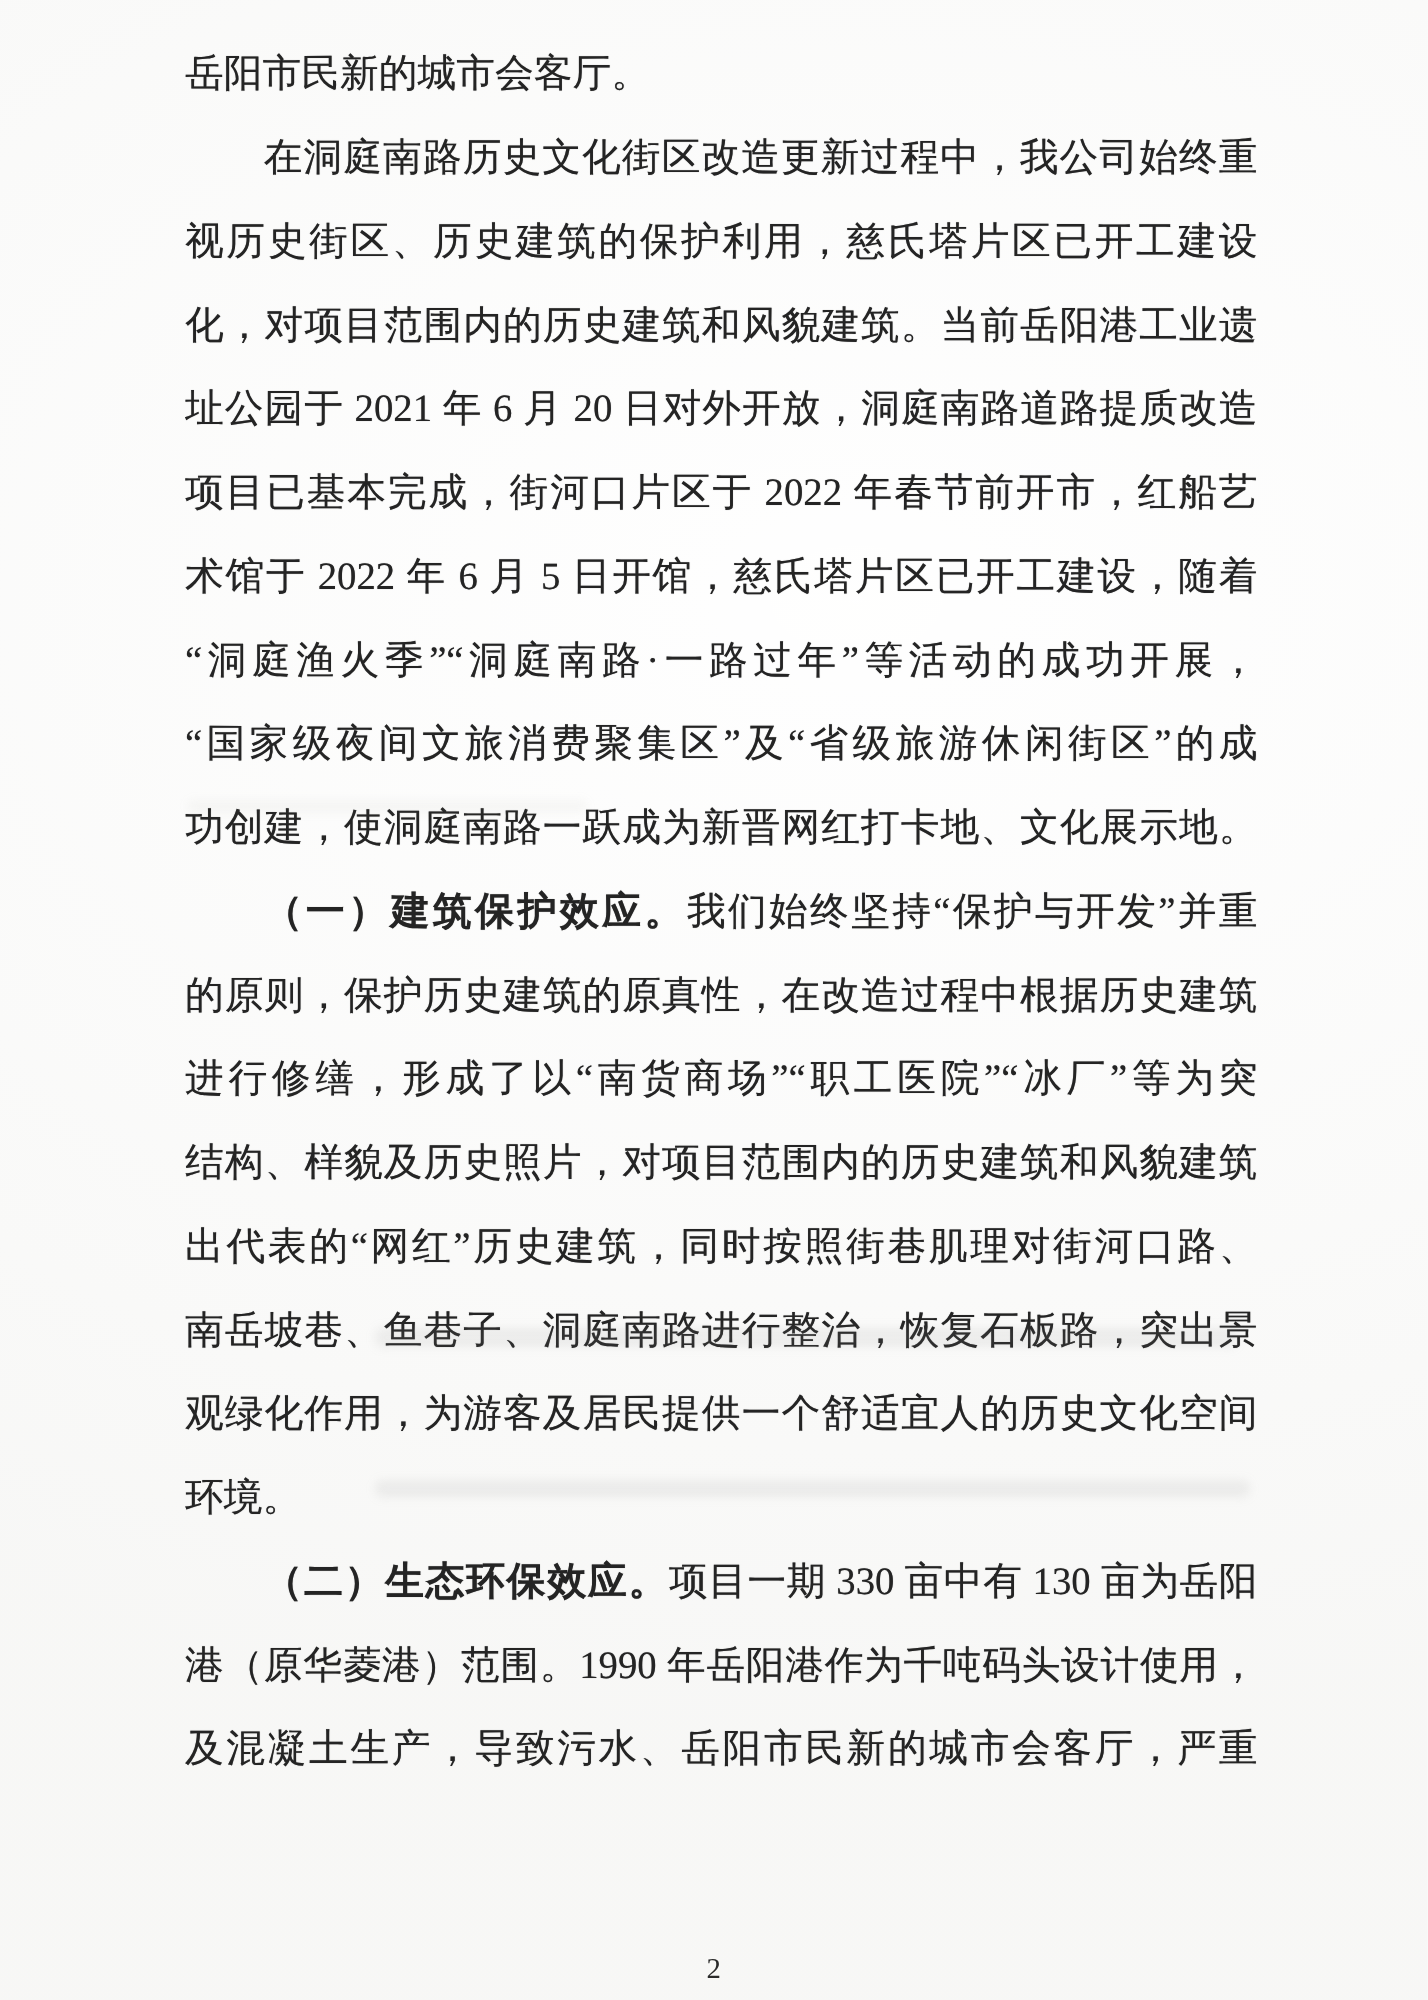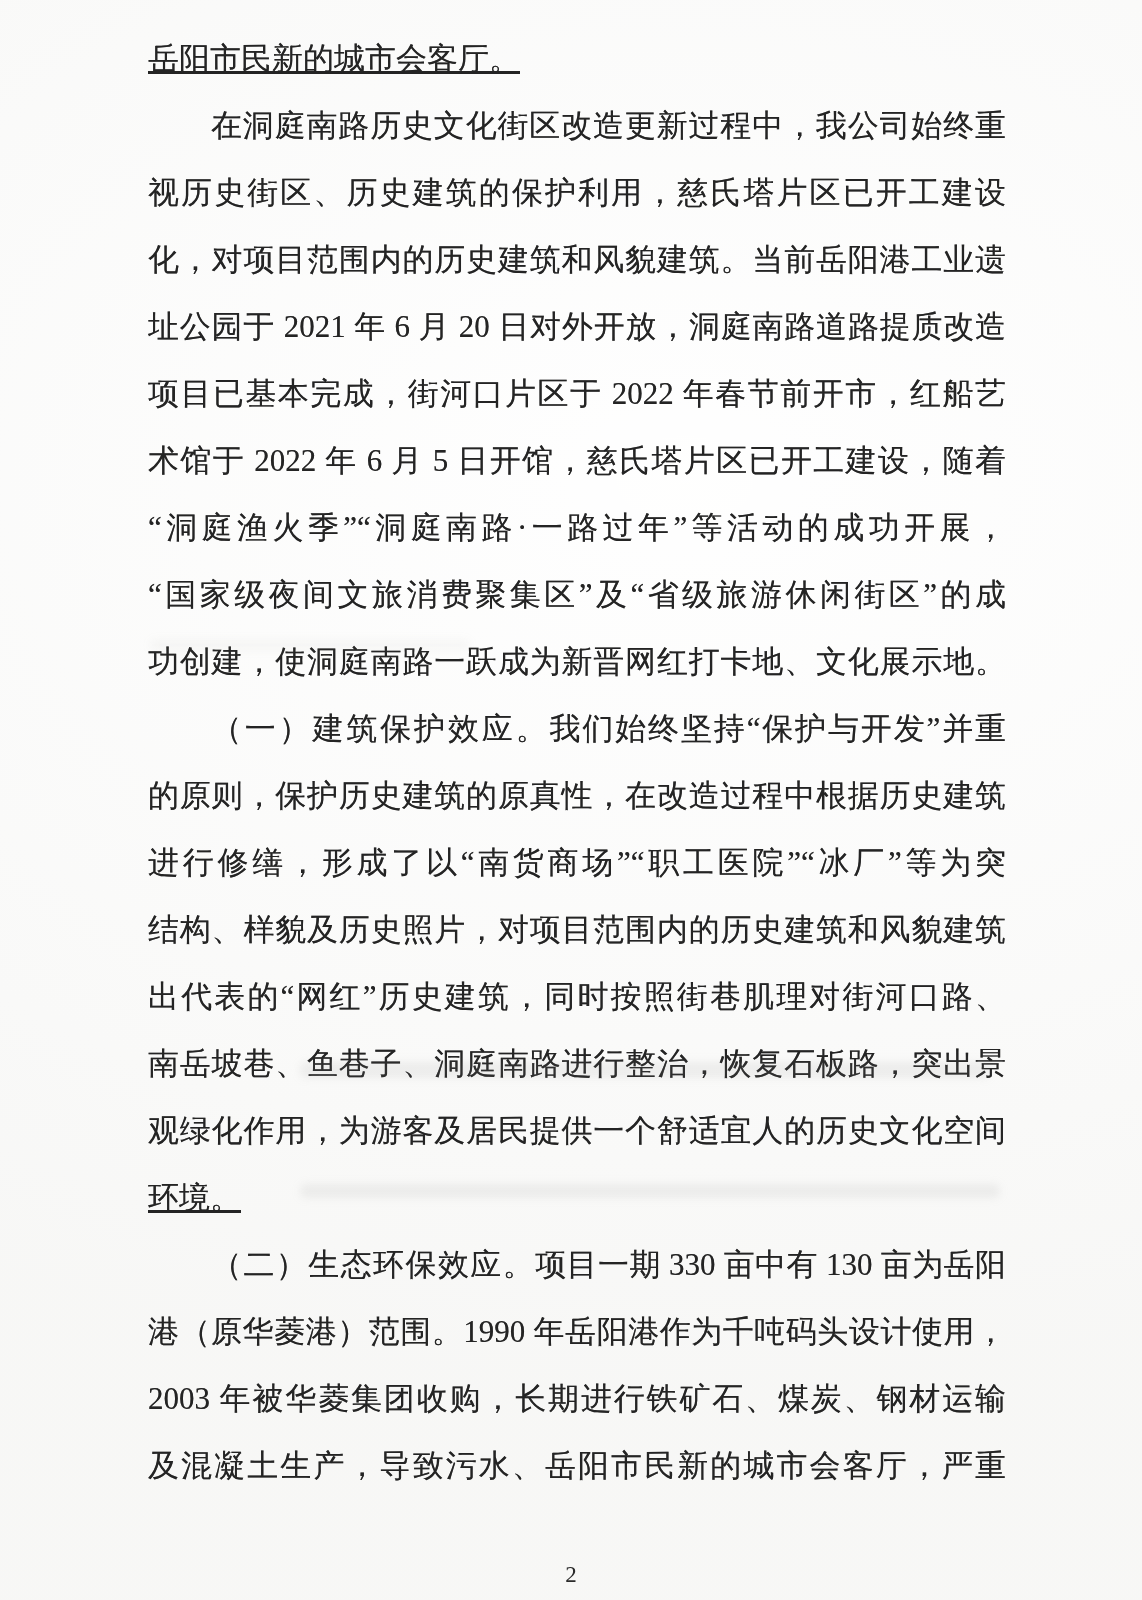--- a/index.html
+++ b/index.html
@@ -30,27 +30,26 @@
     height: 67px;
     overflow: hidden;
     text-align: justify;
     text-align-last: justify;
     text-justify: inter-character;
     white-space: nowrap;
   }
   .l.noj {
     text-align: left;
     text-align-last: left;
-    text-decoration: underline;
   }
   .l.ind {
     text-indent: 63px;
   }
   .b {
-    font-weight: 400;
+    font-weight: 700;
     letter-spacing: 1px;
   }
   .pagenum {
     position: absolute;
     left: 0;
     right: 0;
     top: 1562px;
     text-align: center;
     font-size: 23px;
     color: #2a2a2a;
@@ -85,21 +84,20 @@
   <div class="l ind"><span class="b">（一）建筑保护效应。</span><span>我们始终坚持“保护与开发”并重</span></div>
   <div class="l">的原则，保护历史建筑的原真性，在改造过程中根据历史建筑</div>
   <div class="l">进行修缮，形成了以“南货商场”“职工医院”“冰厂”等为突</div>
   <div class="l">结构、样貌及历史照片，对项目范围内的历史建筑和风貌建筑</div>
   <div class="l">出代表的“网红”历史建筑，同时按照街巷肌理对街河口路、</div>
   <div class="l">南岳坡巷、鱼巷子、洞庭南路进行整治，恢复石板路，突出景</div>
   <div class="l">观绿化作用，为游客及居民提供一个舒适宜人的历史文化空间</div>
   <div class="l noj">环境。</div>
   <div class="l ind"><span class="b">（二）生态环保效应。</span><span>项目一期 330 亩中有 130 亩为岳阳</span></div>
   <div class="l">港（原华菱港）范围。1990 年岳阳港作为千吨码头设计使用，</div>
-  <div class="l">2003 年被华菱集团收购，长期进行铁矿石、煤炭、钢材运输</div>
   <div class="l">及混凝土生产，导致污水、岳阳市民新的城市会客厅，严重</div>
 </div>
 
 <div class="smudge s1"></div>
 <div class="smudge s2"></div>
 <div class="smudge s3"></div>
 
 <div class="pagenum">2</div>
 
 </body></html>

